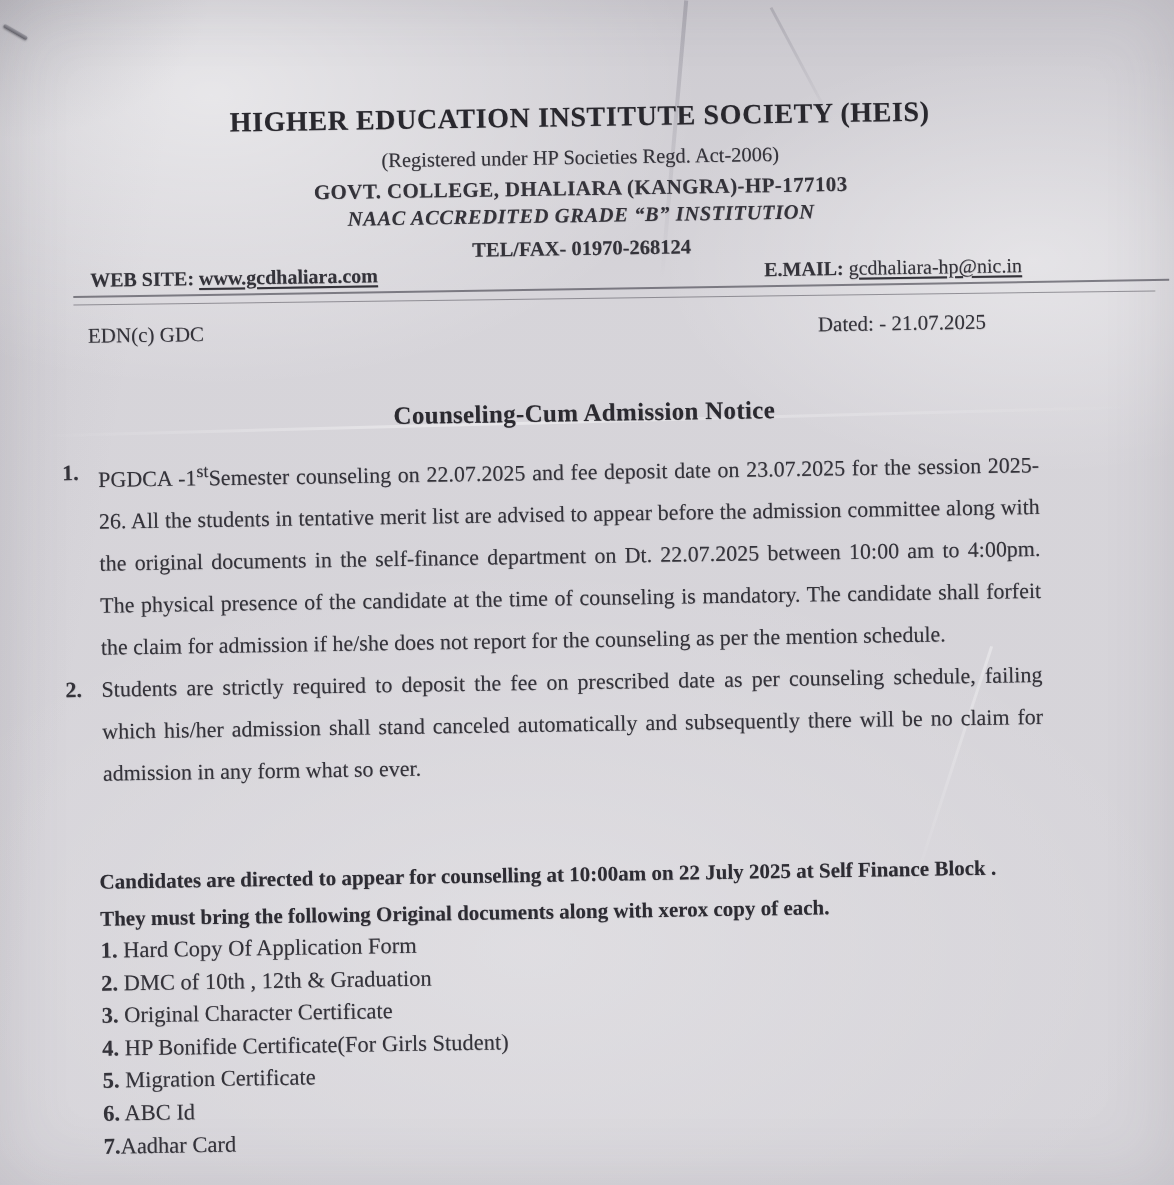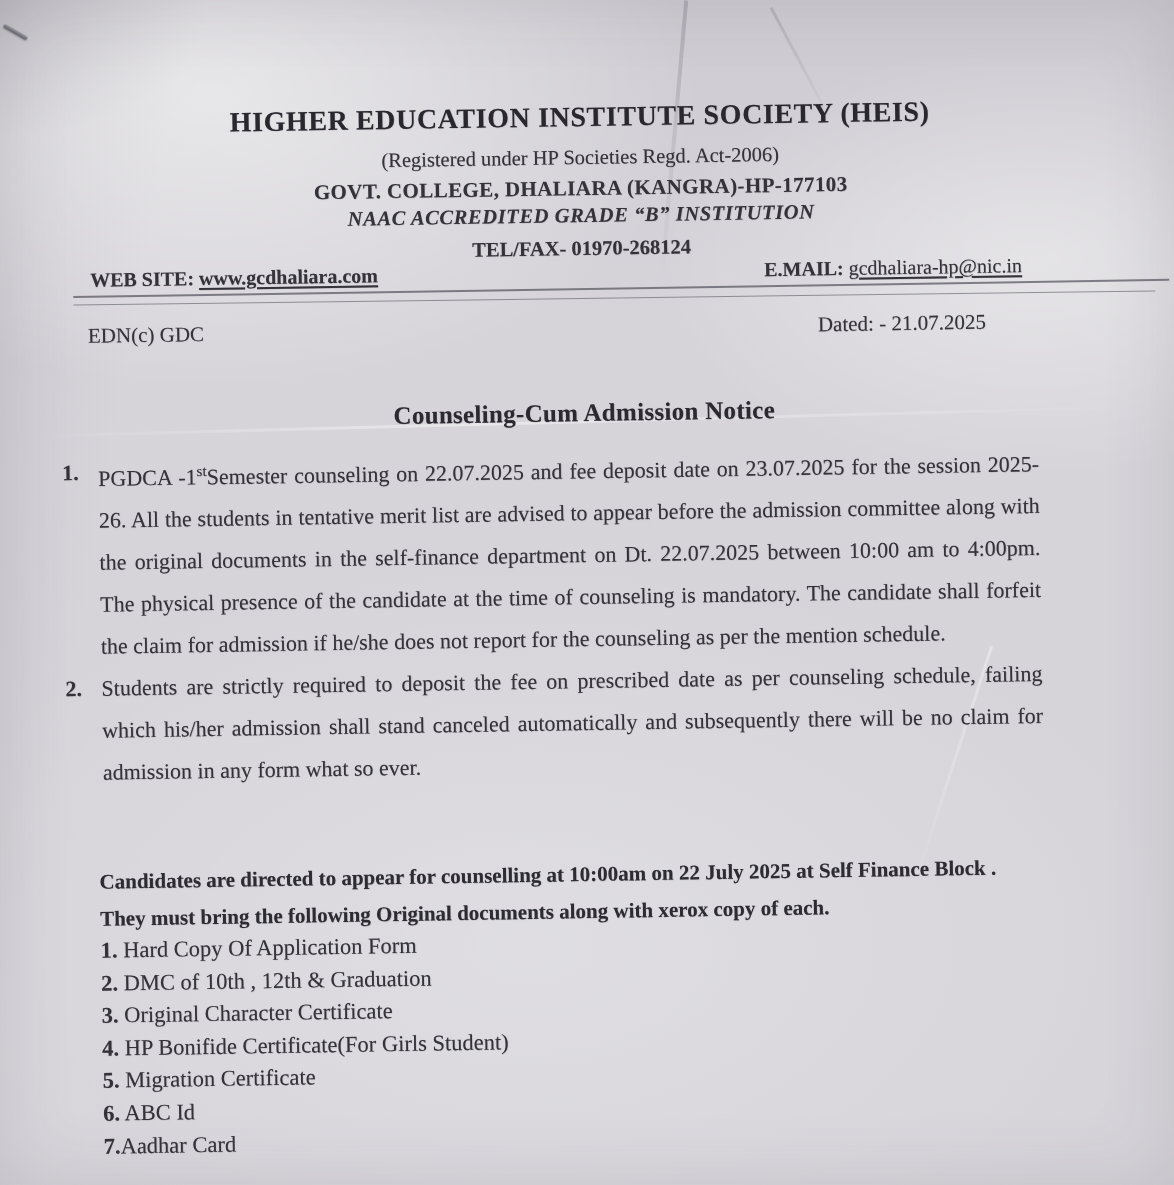--- a/index.html
+++ b/index.html
@@ -62,21 +62,21 @@
   .meta-row { position:absolute; top:316px; left:92px; width:898px;
               display:flex; justify-content:space-between; font-size:21px; white-space:nowrap; }
 
   .notice-title { position:absolute; top:399px; left:0; width:100%; text-align:center;
                   font-size:25px; font-weight:700; letter-spacing:0.3px; color:#2b2a30; }
 
   .paras { position:absolute; top:444px; left:64px; width:977px; }
   .para-item { display:flex; align-items:flex-start; }
   .pnum { flex:none; width:36px; font-size:22px; line-height:42px; font-weight:700; }
   .ptext { flex:1; font-size:22px; line-height:42px; text-align:justify; }
-  .ptext sup { font-size:15px; }
+  .ptext sup { font-size:18px; }
 
   .instructions { position:absolute; top:856px; left:95px; font-size:21px; font-weight:700;
                   line-height:37px; white-space:nowrap; color:#2d2c33; }
 
   .docs-list { position:absolute; top:927px; left:95px; font-size:22.5px; white-space:nowrap; }
   .doc-item { line-height:32.6px; }
   .dnum { font-weight:700; }
 </style>
 </head>
 <body>

